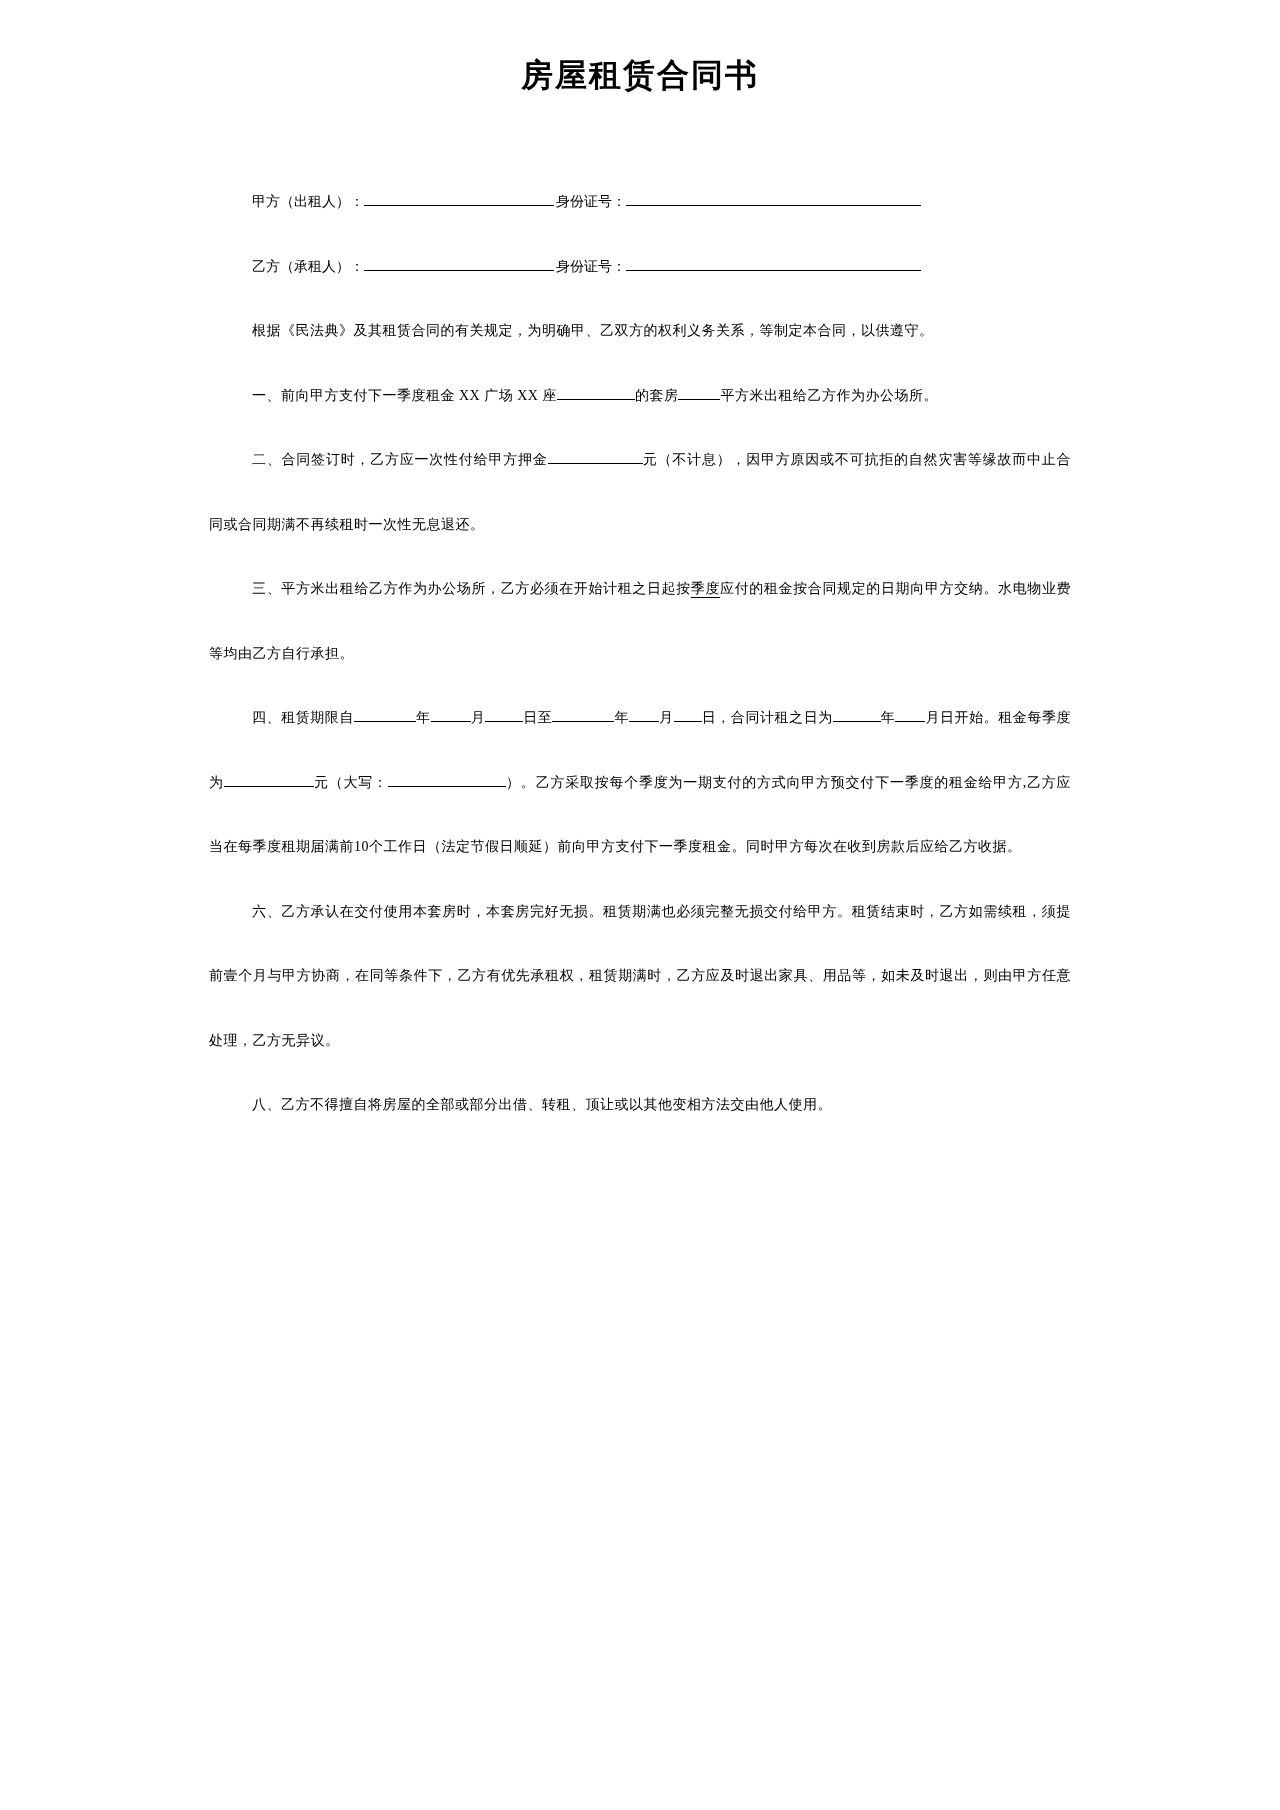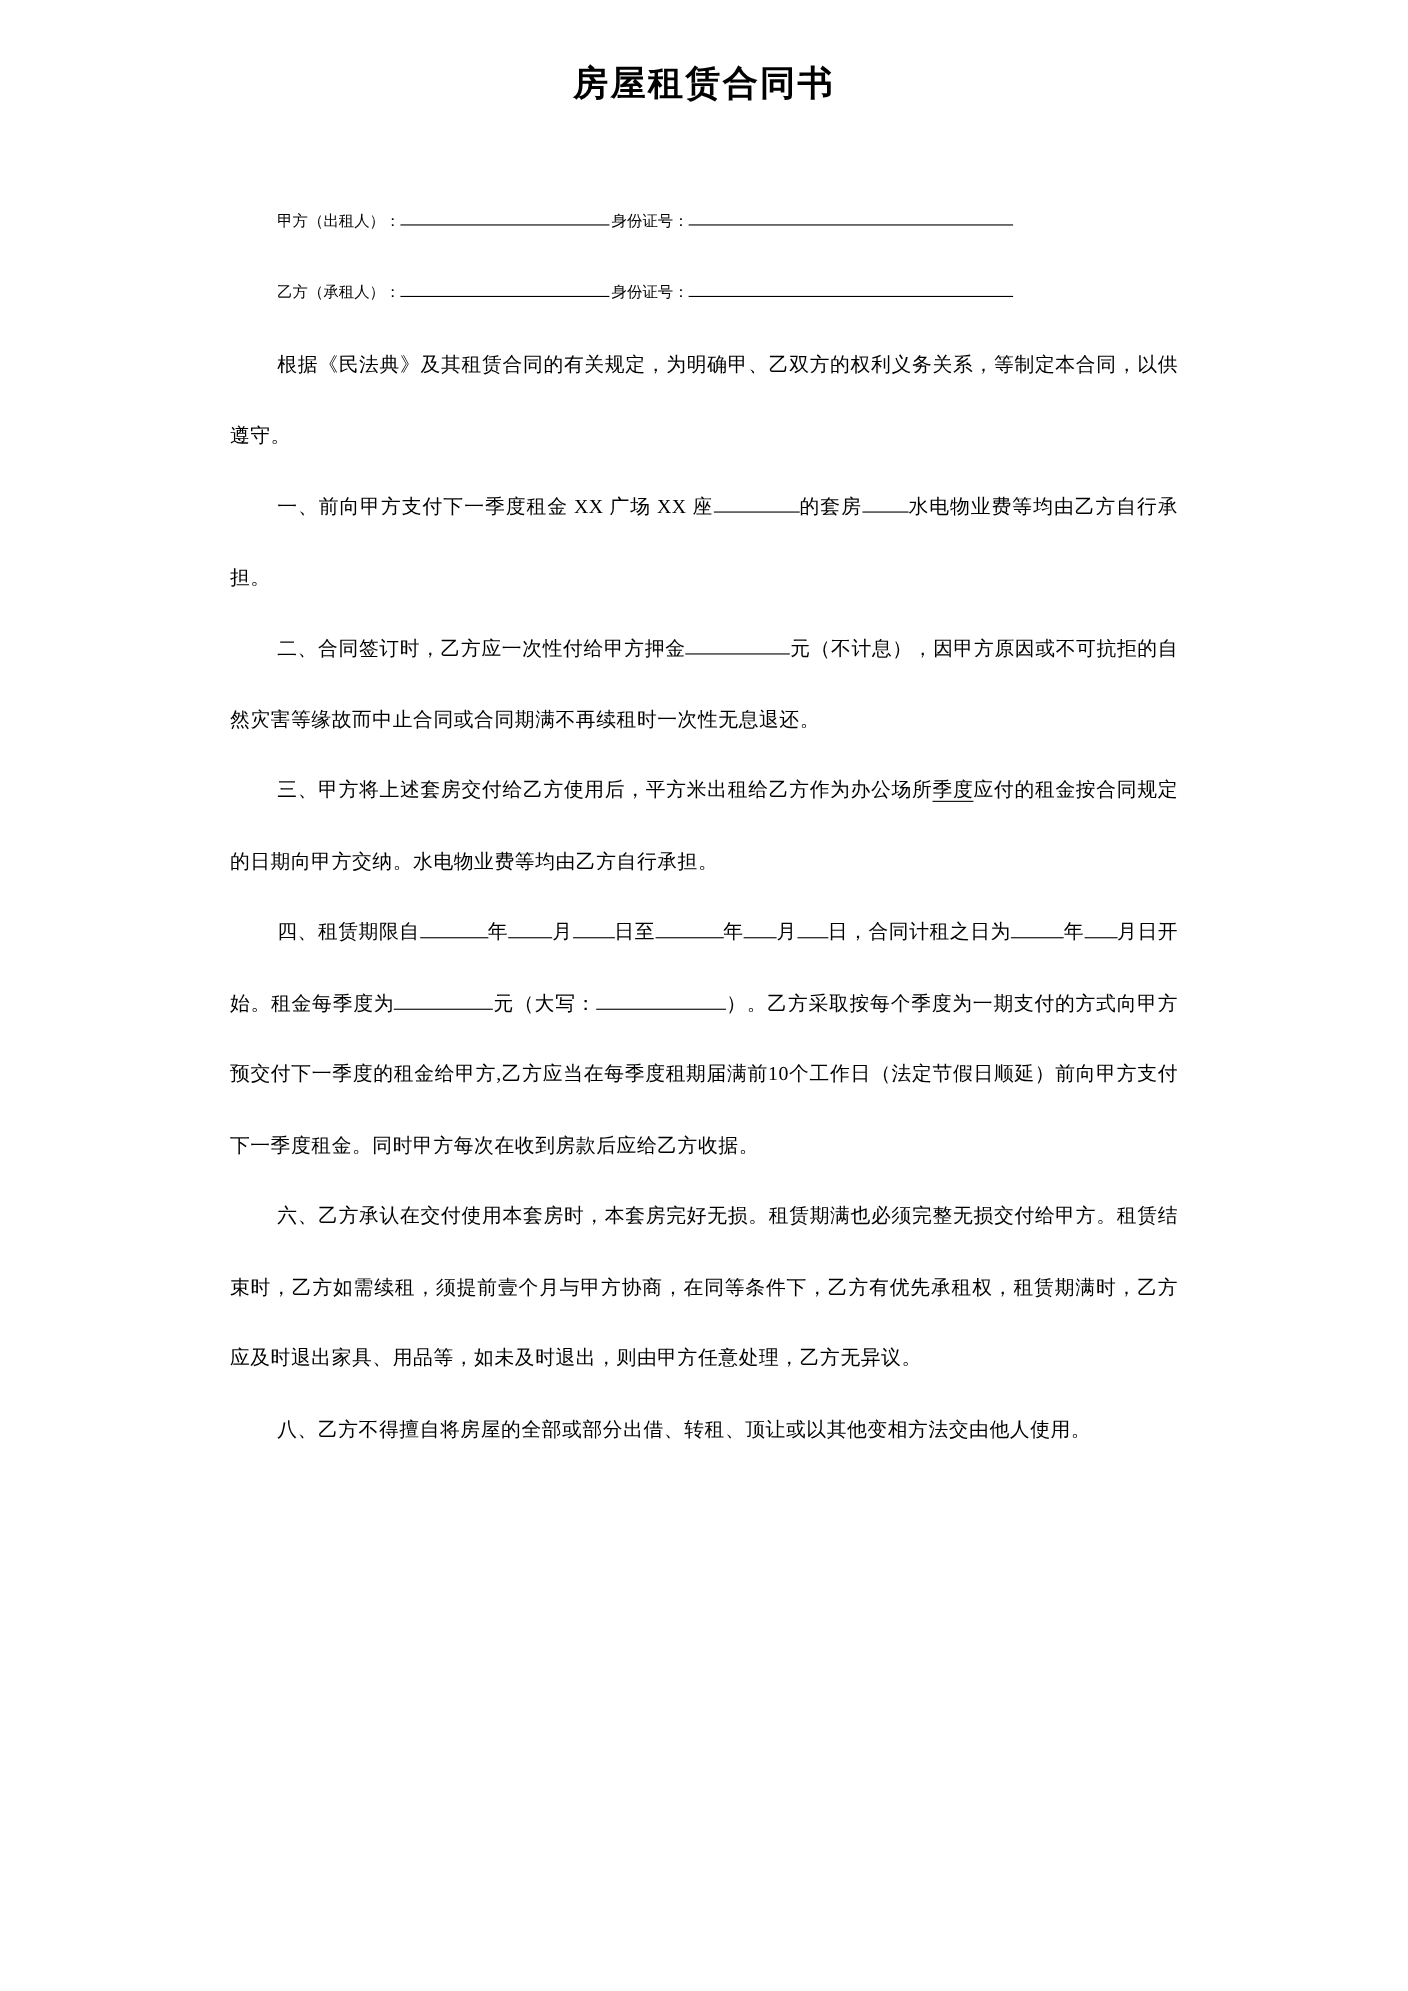--- a/index.html
+++ b/index.html
@@ -28,21 +28,21 @@
     letter-spacing: 2px;
   }
   .party-row {
     font-size: 14px;
     line-height: 64.5px;
     white-space: nowrap;
     padding-left: 43px;
   }
   .para {
     margin: 0;
-    font-size: 18px;
+    font-size: 14px;
     line-height: 64.5px;
     text-indent: 43px;
     text-align: justify;
     letter-spacing: 0.5px;
   }
   .blank {
     display: inline-block;
     border-bottom: 1.5px solid #000;
     height: 21px;
     vertical-align: baseline;
@@ -60,20 +60,20 @@
 <body>
 
 <div class="page">
   <h1 class="doc-title">房屋租赁合同书</h1>
   <div id="parties">
       <div class="party-row"><span>甲方（出租人）：</span><span class="blank" style="width: 190px;"></span><span>身份证号：</span><span class="blank" style="width: 295px;"></span></div>
       <div class="party-row"><span>乙方（承租人）：</span><span class="blank" style="width: 190px;"></span><span>身份证号：</span><span class="blank" style="width: 295px;"></span></div>
     </div>
   <div id="paragraphs">
       <p class="para"><span>根据《民法典》及其租赁合同的有关规定，为明确甲、乙双方的权利义务关系，等制定本合同，以供遵守。</span></p>
-      <p class="para"><span>一、前向甲方支付下一季度租金 XX 广场 XX 座</span><span class="blank" style="width: 78px;"></span><span>的套房</span><span class="blank" style="width: 42px;"></span><span>水电物业费等均由乙方自行承担。</span></p>
+      <p class="para"><span>一、前向甲方支付下一季度租金 XX 广场 XX 座</span><span class="blank" style="width: 78px;"></span><span>的套房</span><span class="blank" style="width: 42px;"></span><span>平方米出租给乙方作为办公场所。</span></p>
       <p class="para"><span>二、合同签订时，乙方应一次性付给甲方押金</span><span class="blank" style="width: 95px;"></span><span>元（不计息），因甲方原因或不可抗拒的自然灾害等缘故而中止合同或合同期满不再续租时一次性无息退还。</span></p>
-      <p class="para"><span>三、甲方将上述套房交付给乙方使用后，平方米出租给乙方作为办公场所</span><span class="ul-term">季度</span><span>应付的租金按合同规定的日期向甲方交纳。水电物业费等均由乙方自行承担。</span></p>
+      <p class="para"><span>三、平方米出租给乙方作为办公场所，乙方必须在开始计租之日起按</span><span class="ul-term">季度</span><span>应付的租金按合同规定的日期向甲方交纳。水电物业费等均由乙方自行承担。</span></p>
       <p class="para"><span>四、租赁期限自</span><span class="blank" style="width: 62px;"></span><span>年</span><span class="blank" style="width: 40px;"></span><span>月</span><span class="blank" style="width: 38px;"></span><span>日至</span><span class="blank" style="width: 62px;"></span><span>年</span><span class="blank" style="width: 30px;"></span><span>月</span><span class="blank" style="width: 28px;"></span><span>日，合同计租之日为</span><span class="blank" style="width: 48px;"></span><span>年</span><span class="blank" style="width: 30px;"></span><span>月日开始。租金每季度为</span><span class="blank" style="width: 90px;"></span><span>元（大写：</span><span class="blank" style="width: 118px;"></span><span>）。乙方采取按每个季度为一期支付的方式向甲方预交付下一季度的租金给甲方,乙方应当在每季度租期届满前10个工作日（法定节假日顺延）前向甲方支付下一季度租金。同时甲方每次在收到房款后应给乙方收据。</span></p>
       <p class="para"><span>六、乙方承认在交付使用本套房时，本套房完好无损。租赁期满也必须完整无损交付给甲方。租赁结束时，乙方如需续租，须提前壹个月与甲方协商，在同等条件下，乙方有优先承租权，租赁期满时，乙方应及时退出家具、用品等，如未及时退出，则由甲方任意处理，乙方无异议。</span></p>
       <p class="para"><span>八、乙方不得擅自将房屋的全部或部分出借、转租、顶让或以其他变相方法交由他人使用。</span></p>
     </div>
 </div>
 
 </body></html>

